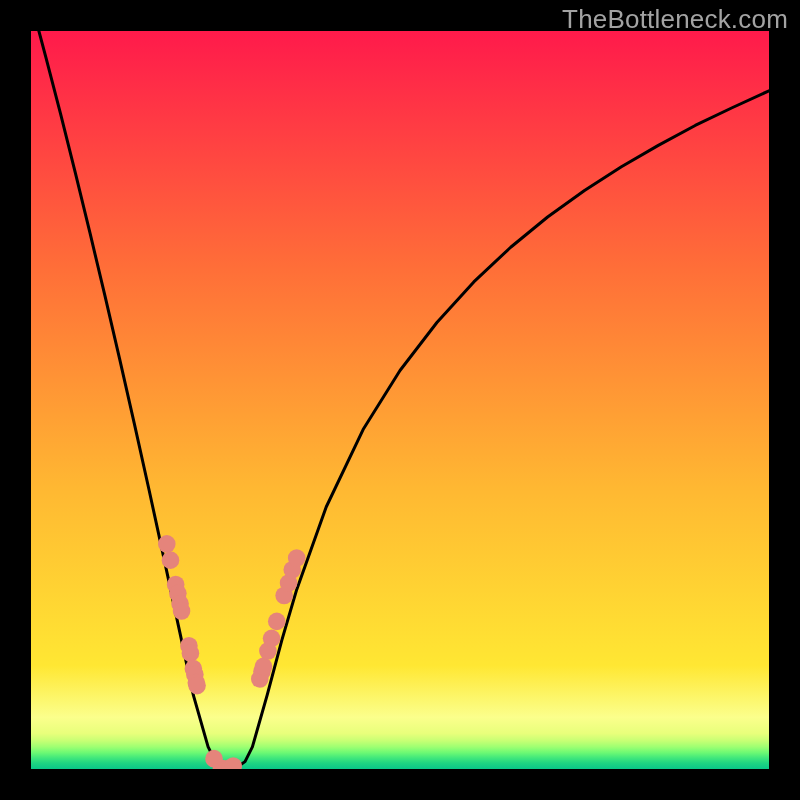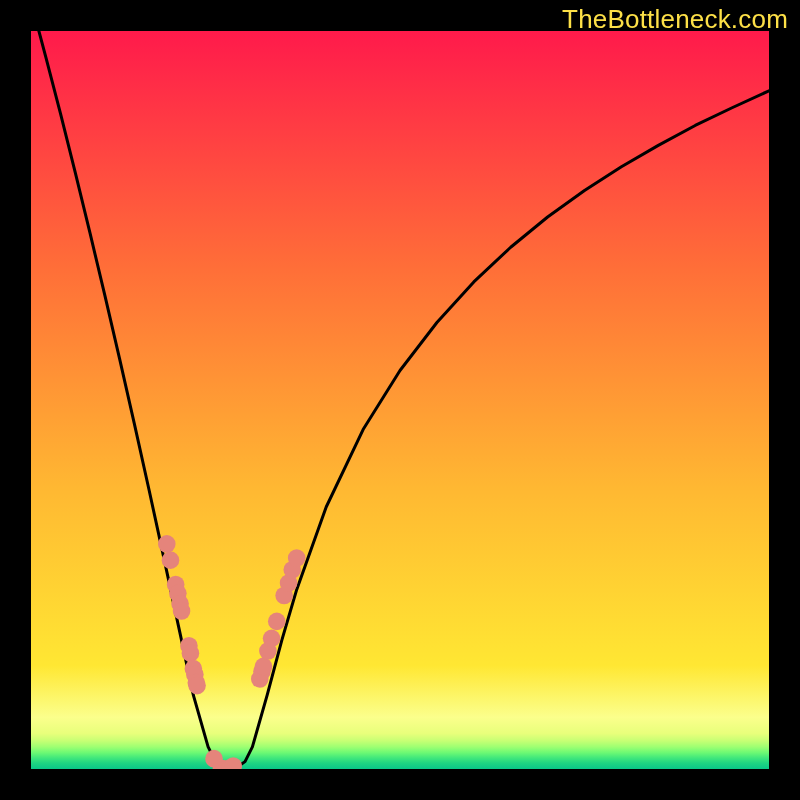--- a/index.html
+++ b/index.html
@@ -24,21 +24,21 @@
     left: 31px;
     top: 31px;
     width: 738px;
     height: 738px;
     overflow: hidden;
   }
   .watermark {
     position: absolute;
     top: 4px;
     right: 12px;
-    color: #fde047;
+    color: #a3a3a3;
     font-size: 26px;
     font-weight: 400;
     letter-spacing: 0.2px;
     z-index: 10;
   }
   svg { display: block; }
 </style>
 </head>
 <body>
 

